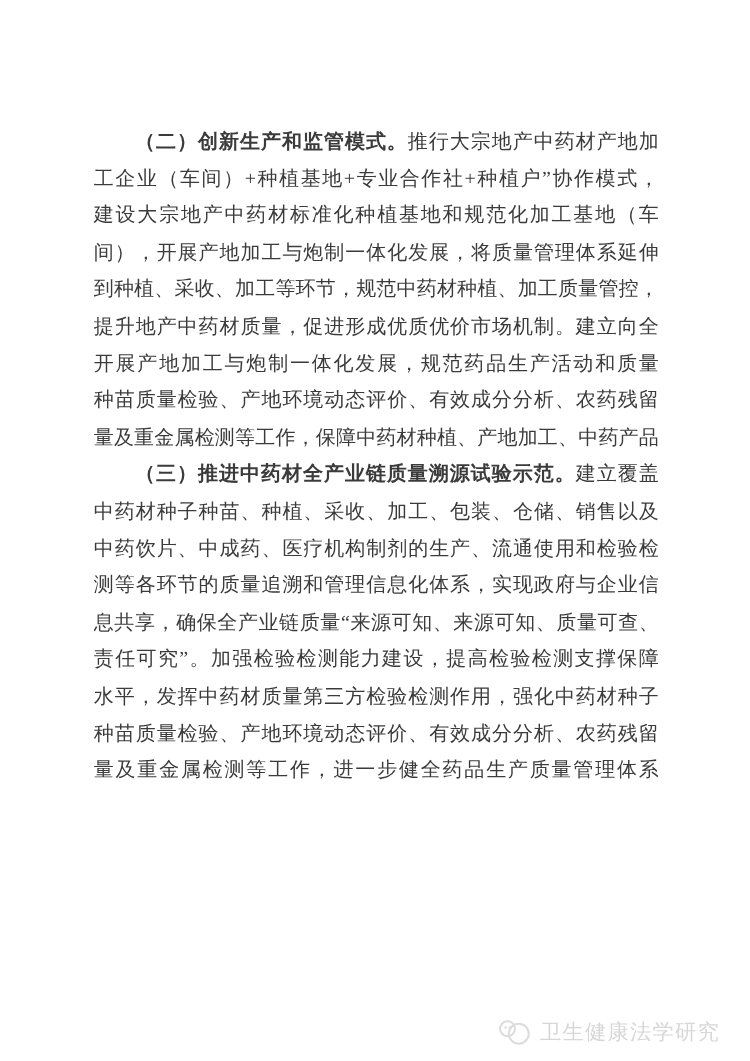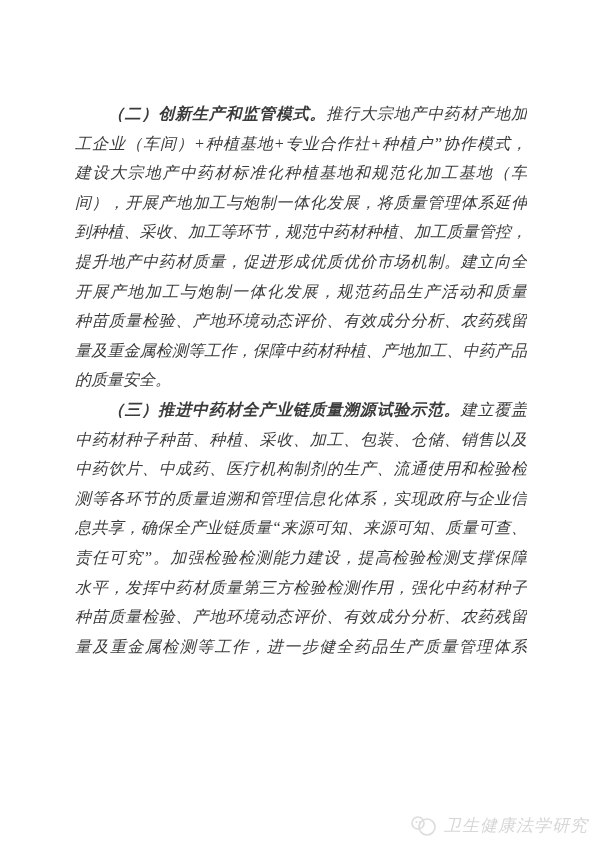--- a/index.html
+++ b/index.html
@@ -7,21 +7,20 @@
     padding: 0;
     background: #ffffff;
   }
   .page {
     position: relative;
     width: 600px;
     height: 849px;
     background: #ffffff;
     overflow: hidden;
     font-family: "Liberation Serif", "DejaVu Serif", serif;
-    font-style: italic;
   }
   .doc-body {
     position: absolute;
     left: 75px;
     top: 99px;
     width: 452px;
     color: #3b3b3b;
     font-size: 16px;
     -webkit-font-smoothing: antialiased;
   }
@@ -38,21 +37,21 @@
     text-indent: 33px;
   }
   .line.short {
     text-align-last: left;
   }
   .lead-bold {
     font-weight: bold;
   }
   .watermark {
     position: absolute;
-    right: 12px;
+    right: 24px;
     top: 812px;
     height: 26px;
     display: flex;
     align-items: center;
     gap: 6px;
     color: #d7d7d7;
     font-size: 17px;
     letter-spacing: 1px;
     font-family: "Liberation Sans", "DejaVu Sans", sans-serif;
   }
@@ -70,21 +69,20 @@
   <div class="doc-body">
       <div class="line indent"><span class="lead-bold">（二）创新生产和监管模式。</span>推行大宗地产中药材产地加</div>
       <div class="line">工企业（车间）+种植基地+专业合作社+种植户”协作模式，</div>
       <div class="line">建设大宗地产中药材标准化种植基地和规范化加工基地（车</div>
       <div class="line">间），开展产地加工与炮制一体化发展，将质量管理体系延伸</div>
       <div class="line">到种植、采收、加工等环节，规范中药材种植、加工质量管控，</div>
       <div class="line">提升地产中药材质量，促进形成优质优价市场机制。建立向全</div>
       <div class="line">开展产地加工与炮制一体化发展，规范药品生产活动和质量</div>
       <div class="line">种苗质量检验、产地环境动态评价、有效成分分析、农药残留</div>
       <div class="line">量及重金属检测等工作，保障中药材种植、产地加工、中药产品</div>
-      <div class="line short">的质量安全。</div>
       <div class="line indent"><span class="lead-bold">（三）推进中药材全产业链质量溯源试验示范。</span>建立覆盖</div>
       <div class="line">中药材种子种苗、种植、采收、加工、包装、仓储、销售以及</div>
       <div class="line">中药饮片、中成药、医疗机构制剂的生产、流通使用和检验检</div>
       <div class="line">测等各环节的质量追溯和管理信息化体系，实现政府与企业信</div>
       <div class="line">息共享，确保全产业链质量“来源可知、来源可知、质量可查、</div>
       <div class="line">责任可究”。加强检验检测能力建设，提高检验检测支撑保障</div>
       <div class="line">水平，发挥中药材质量第三方检验检测作用，强化中药材种子</div>
       <div class="line">种苗质量检验、产地环境动态评价、有效成分分析、农药残留</div>
       <div class="line">量及重金属检测等工作，进一步健全药品生产质量管理体系</div>
     </div>

